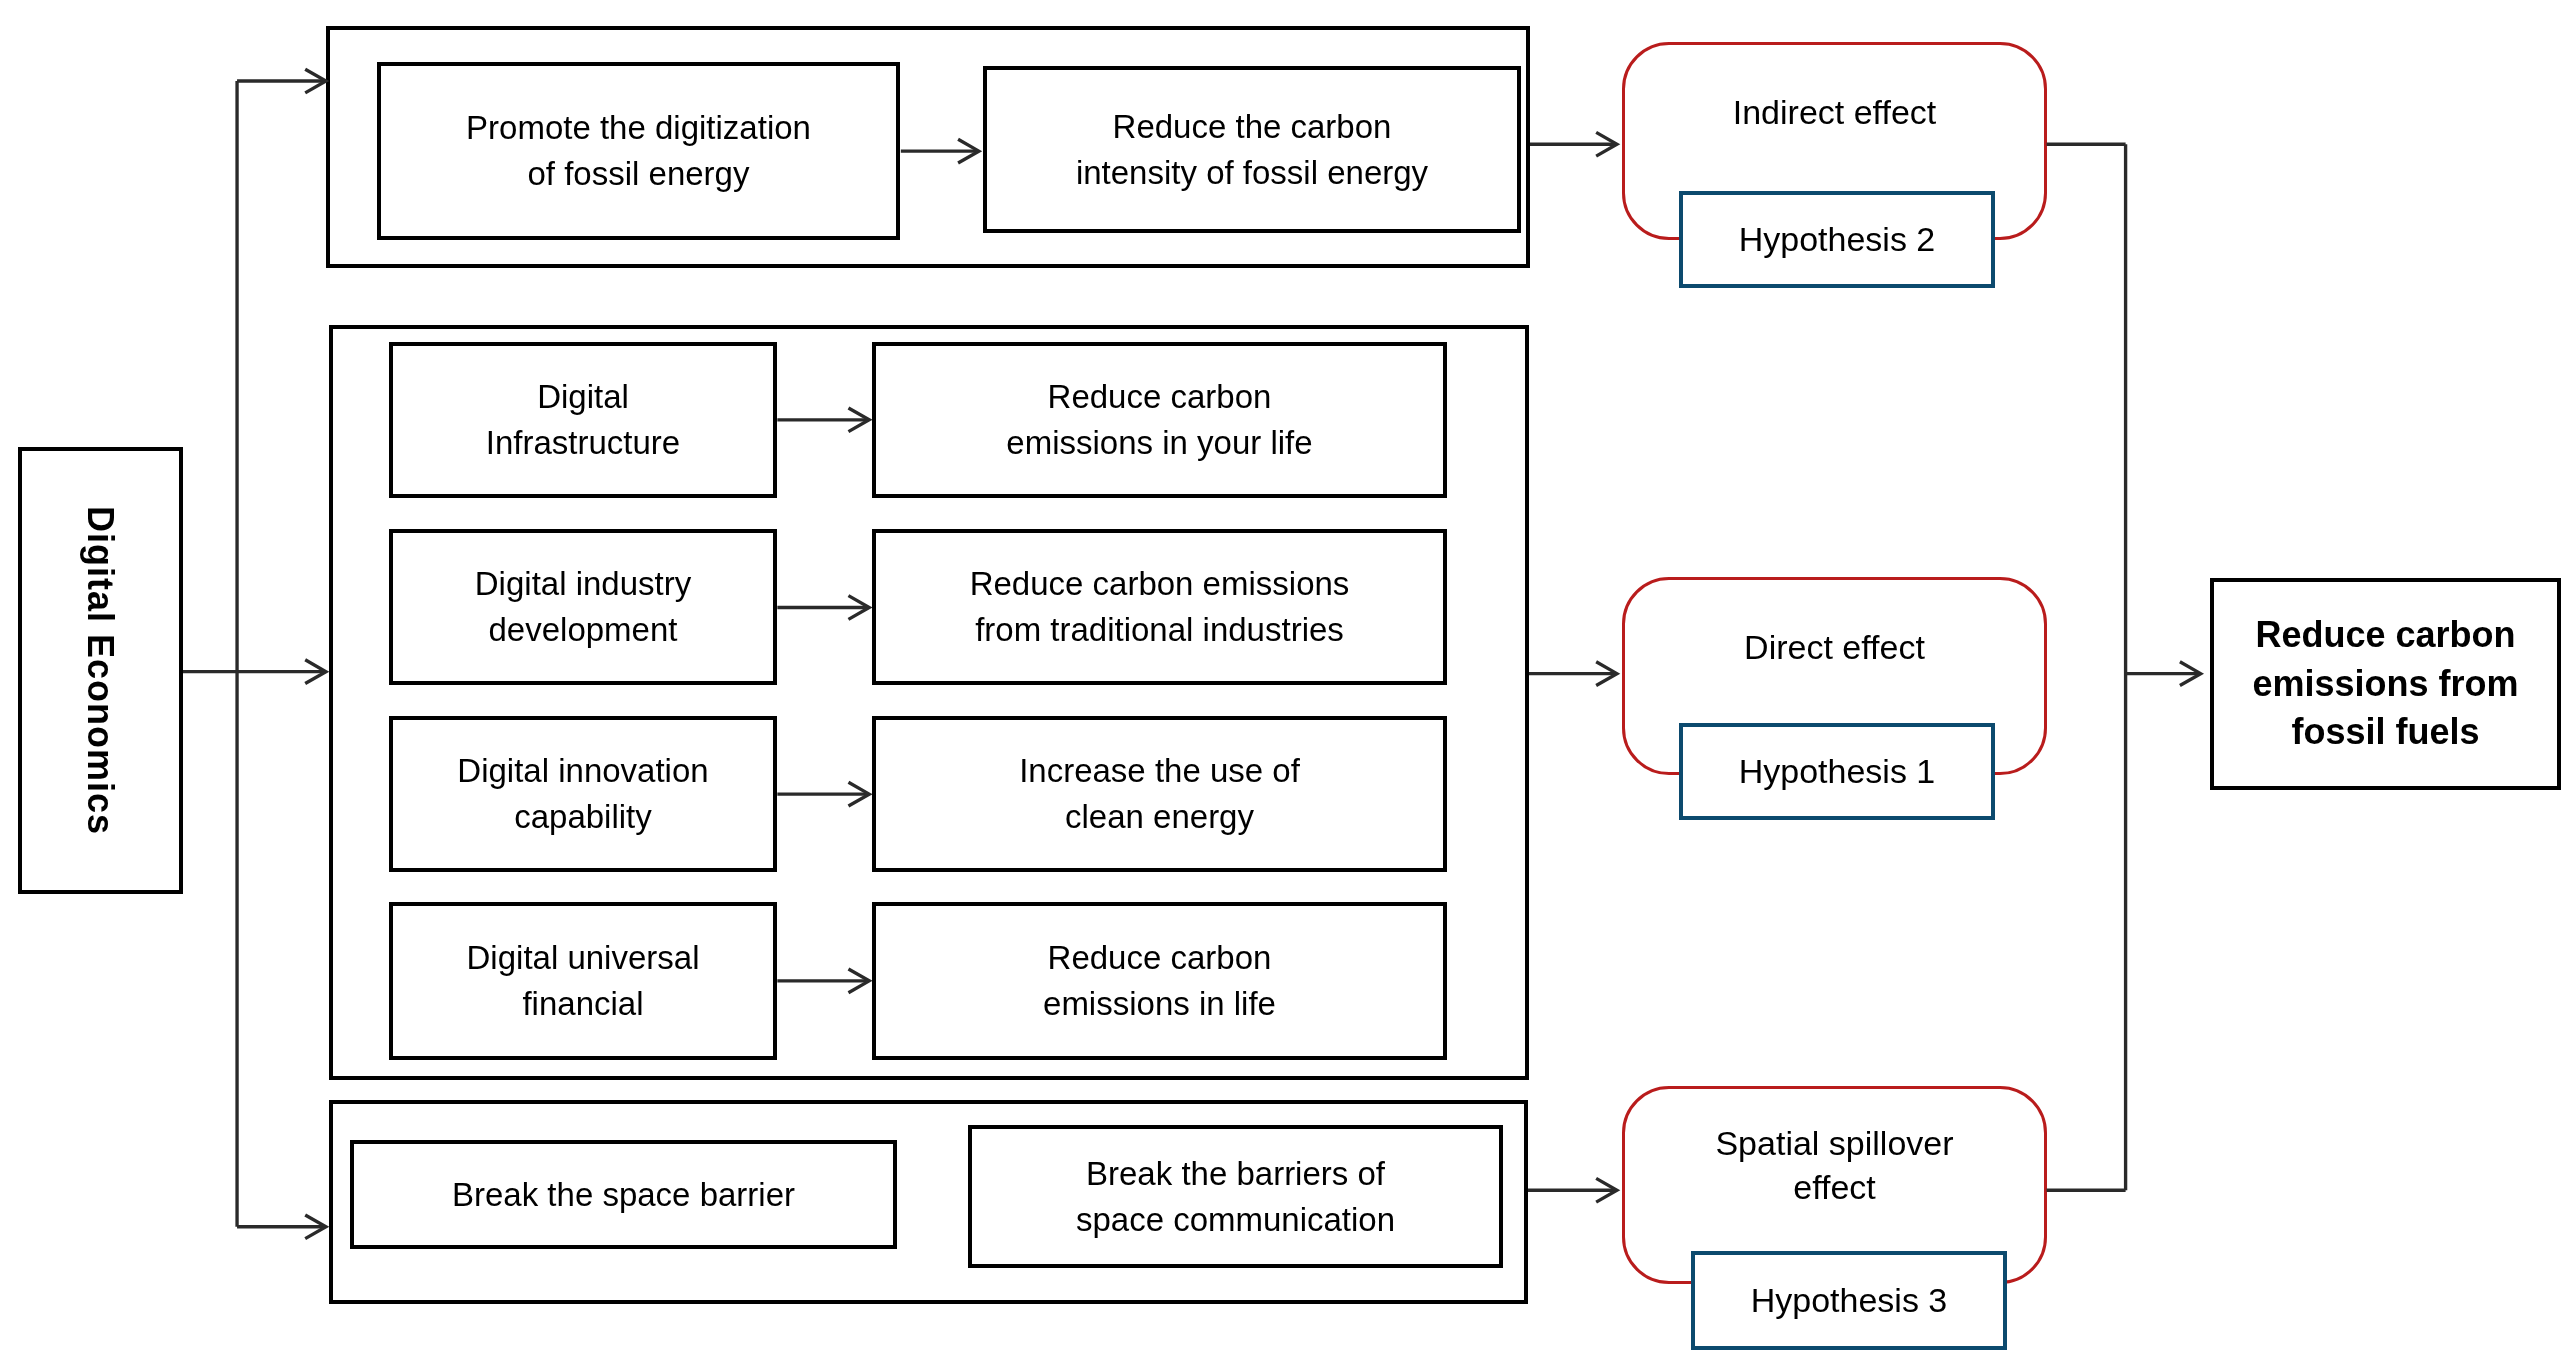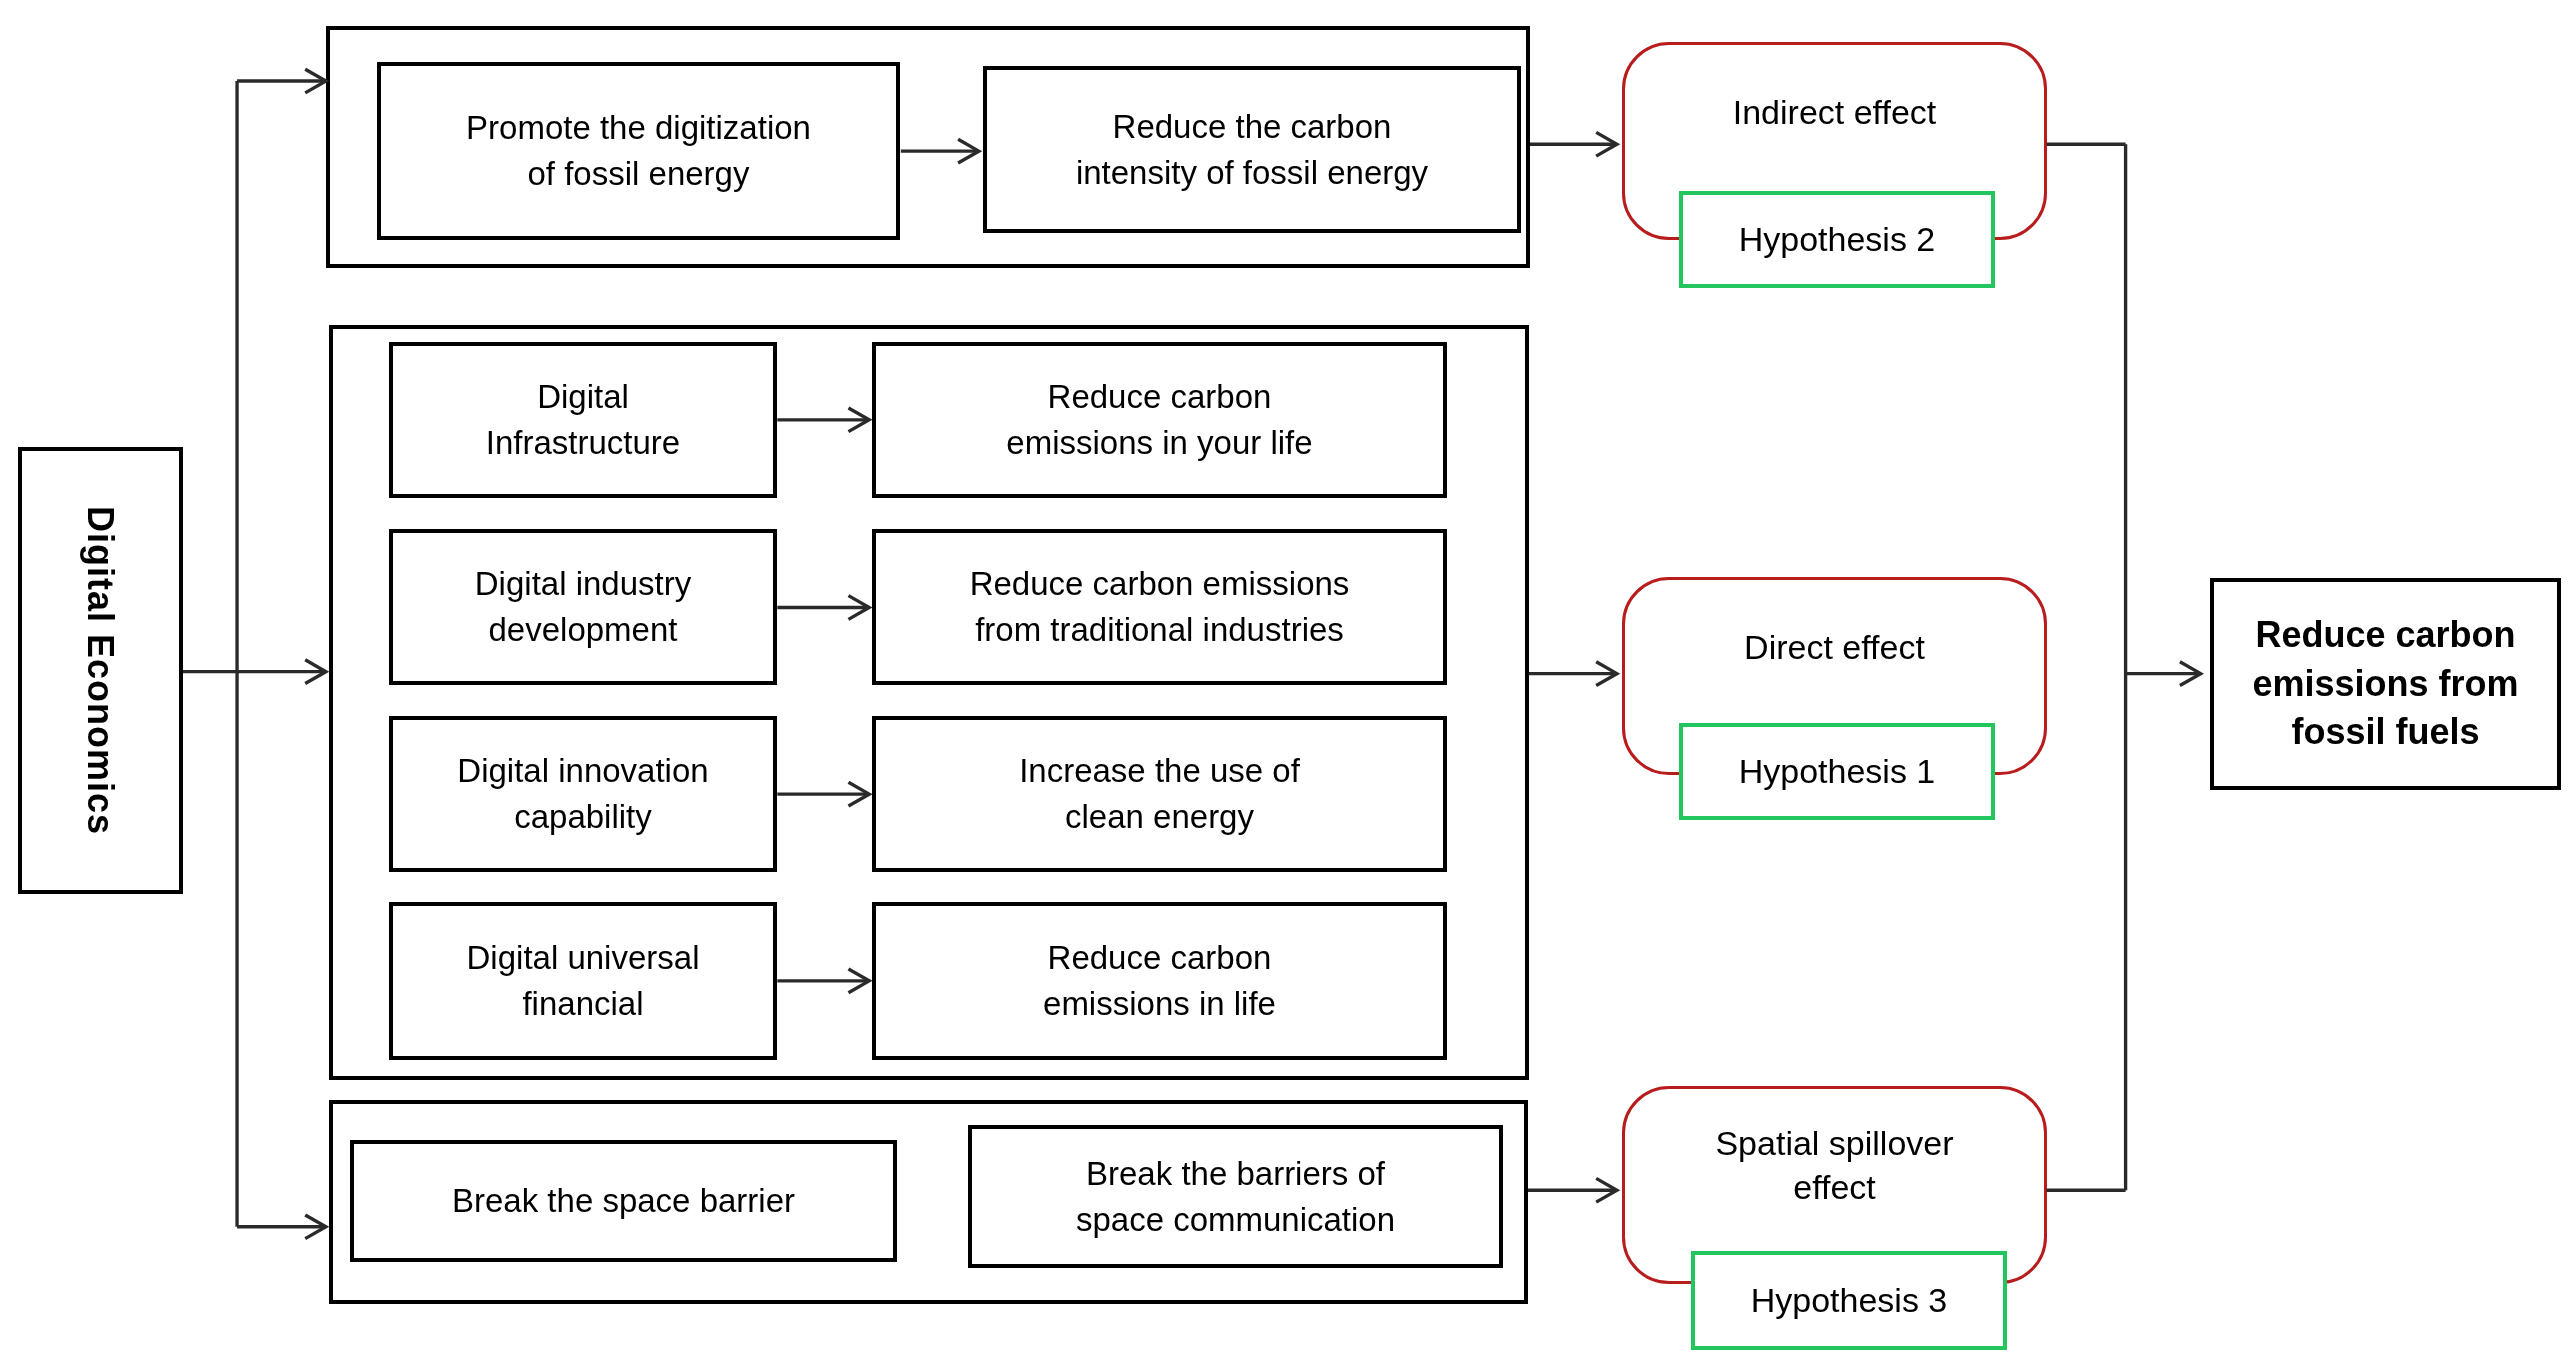--- a/index.html
+++ b/index.html
@@ -55,21 +55,21 @@
     font-size: 34px;
     line-height: 1.3;
     color: #000;
     white-space: pre-line;
     padding-bottom: 57px;
     z-index: 2;
   }
   .hypothesis {
     position: absolute;
     background: #fff;
-    border: 4px solid #22c55e;
+    border: 4px solid #0c4a6e;
     box-sizing: border-box;
     display: flex;
     align-items: center;
     justify-content: center;
     text-align: left;
     font-size: 34px;
     color: #000;
     z-index: 5;
   }
   .source-node {
@@ -139,21 +139,21 @@
   <div class="node" style="left:389px; top:716px; width:388px; height:156px;">Digital innovation
 capability</div>
   <div class="node" style="left:872px; top:716px; width:575px; height:156px;">Increase the use of
 clean energy</div>
   <div class="node" style="left:389px; top:902px; width:388px; height:158px;">Digital universal
 financial</div>
   <div class="node" style="left:872px; top:902px; width:575px; height:158px;">Reduce carbon
 emissions in life</div>
 
   <div class="group" style="left:329px; top:1100px; width:1199px; height:204px;"></div>
-  <div class="node" style="left:350px; top:1140px; width:547px; height:122px;">Break the space barrier</div>
+  <div class="node" style="left:350px; top:1140px; width:547px; height:109px;">Break the space barrier</div>
   <div class="node" style="left:968px; top:1125px; width:535px; height:143px;">Break the barriers of
 space communication</div>
 
   <div class="effect" style="left:1622px; top:42px; width:425px; height:198px;">
     <span>Indirect effect</span>
   </div>
   <div class="hypothesis" style="left:1679px; top:191px; width:316px; height:97px;">Hypothesis 2</div>
 
   <div class="effect" style="left:1622px; top:577px; width:425px; height:198px;">
     <span>Direct effect</span>

